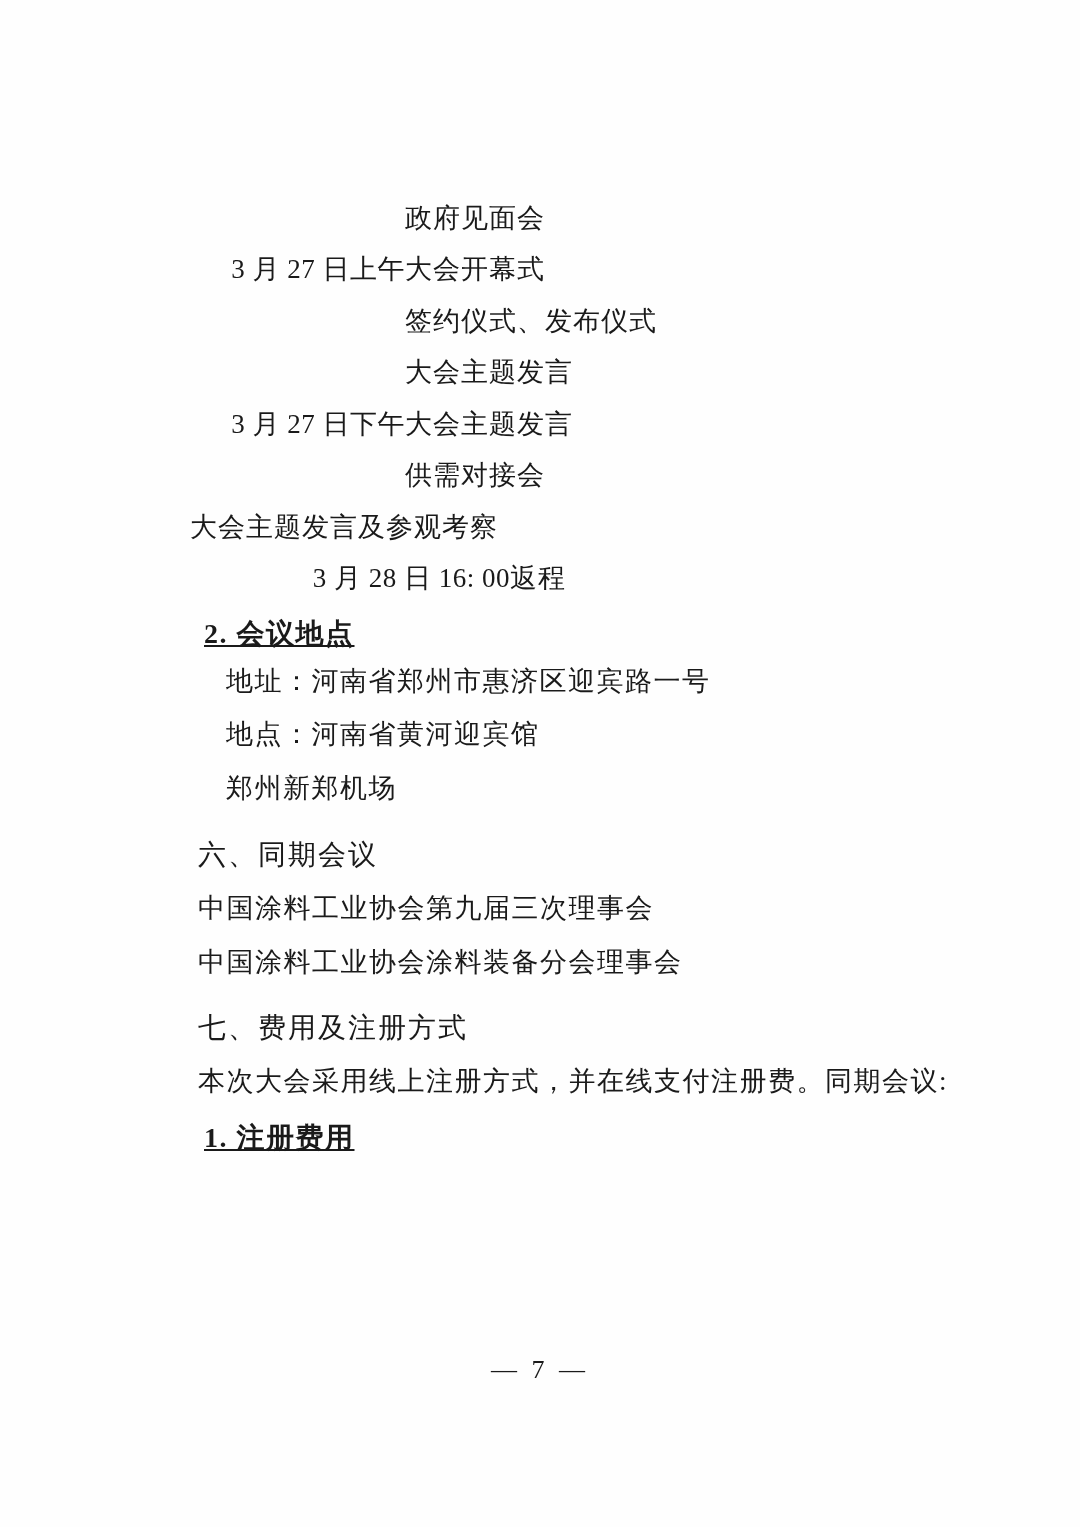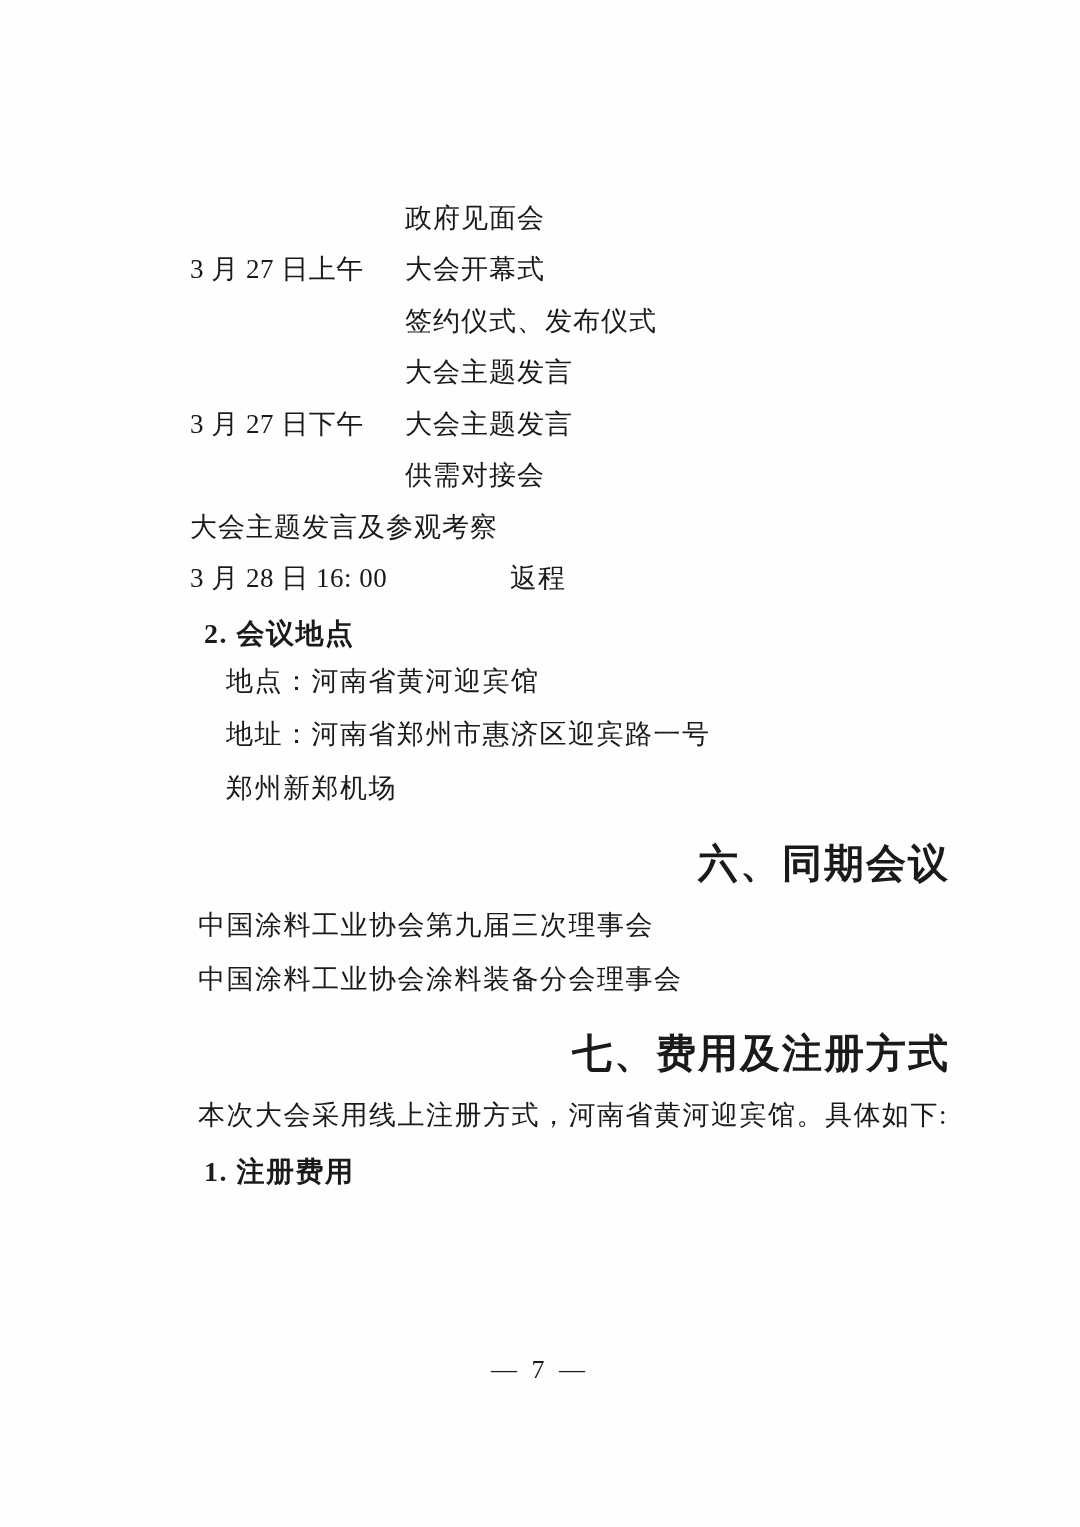--- a/index.html
+++ b/index.html
@@ -29,20 +29,21 @@
     width: 760px;
   }
 
   
   .sched-row {
     display: flex;
     align-items: baseline;
     margin-bottom: 15px;
     font-size: 27px;
     line-height: 1.35;
+    text-align: right;
   }
   .sched-time {
     width: 215px;
     flex: 0 0 215px;
     white-space: nowrap;
     letter-spacing: 0.5px;
   }
   .sched-time.wide {
     width: 320px;
     flex: 0 0 320px;
@@ -53,27 +54,27 @@
   }
   .sched-row.indented .sched-time { visibility: hidden; }
 
   
   .h-sub {
     font-size: 28px;
     font-weight: bold;
     letter-spacing: 1.5px;
     margin: 18px 0 10px 14px;
     font-family: "Liberation Serif", "DejaVu Serif", serif;
+    text-decoration: underline;
   }
   .h-major {
-    font-size: 40px;
-    font-weight: bold;
+    font-size: 28px;
+    font-weight: normal;
     letter-spacing: 2px;
     margin: 28px 0 16px 8px;
-    text-align: right;
   }
   .body-line {
     font-size: 27px;
     letter-spacing: 1.5px;
     margin: 0 0 16px 8px;
     line-height: 1.4;
   }
   .body-line.indent-sub {
     margin-left: 36px;
   }
@@ -124,29 +125,29 @@
       <div class="sched-row">
         <span class="sched-event">大会主题发言及参观考察</span>
       </div>
       <div class="sched-row">
         <span class="sched-time wide">3 月 28 日 16: 00</span>
         <span class="sched-event">返程</span>
       </div>
     </div>
 
     <div class="h-sub">2. 会议地点</div>
+    <div class="body-line indent-sub">地址：河南省郑州市惠济区迎宾路一号</div>
     <div class="body-line indent-sub">地点：河南省黄河迎宾馆</div>
-    <div class="body-line indent-sub">地址：河南省郑州市惠济区迎宾路一号</div>
 
     <div class="body-line indent-sub">郑州新郑机场</div>
 
     <div class="h-major">六、同期会议</div>
     <div class="body-line">中国涂料工业协会第九届三次理事会</div>
     <div class="body-line">中国涂料工业协会涂料装备分会理事会</div>
 
     <div class="h-major">七、费用及注册方式</div>
-    <div class="body-line">本次大会采用线上注册方式，河南省黄河迎宾馆。具体如下:</div>
+    <div class="body-line">本次大会采用线上注册方式，并在线支付注册费。同期会议:</div>
     <div class="h-sub">1. 注册费用</div>
 
   </div>
 
   <div class="footer">— 7 —</div>
 </div>
 
 </body></html>

